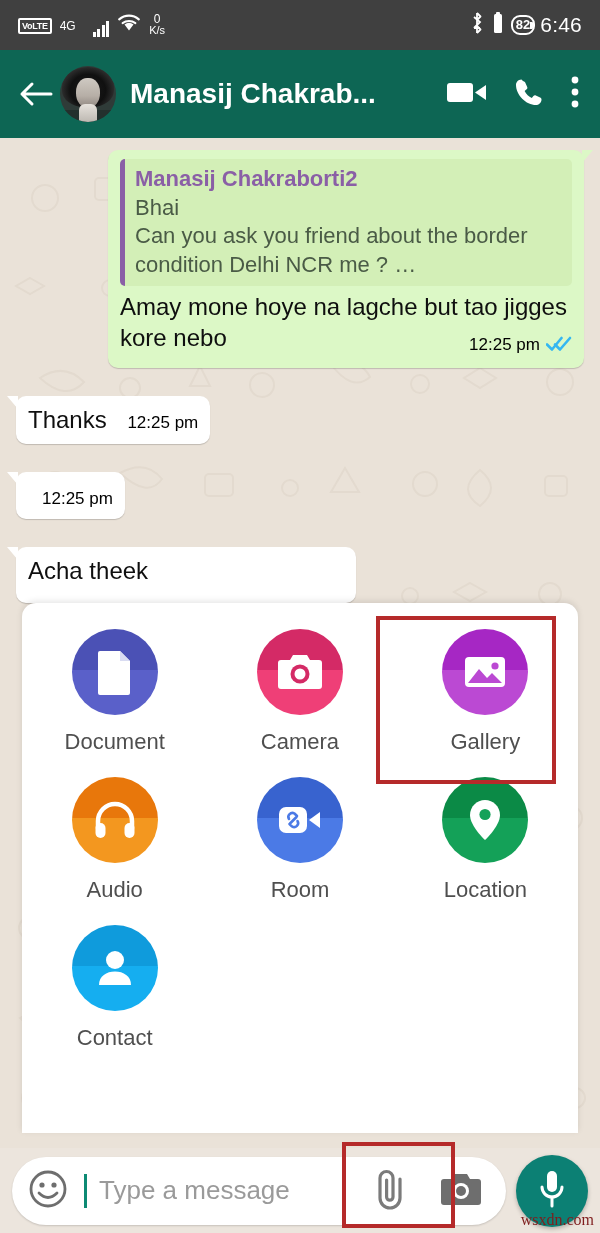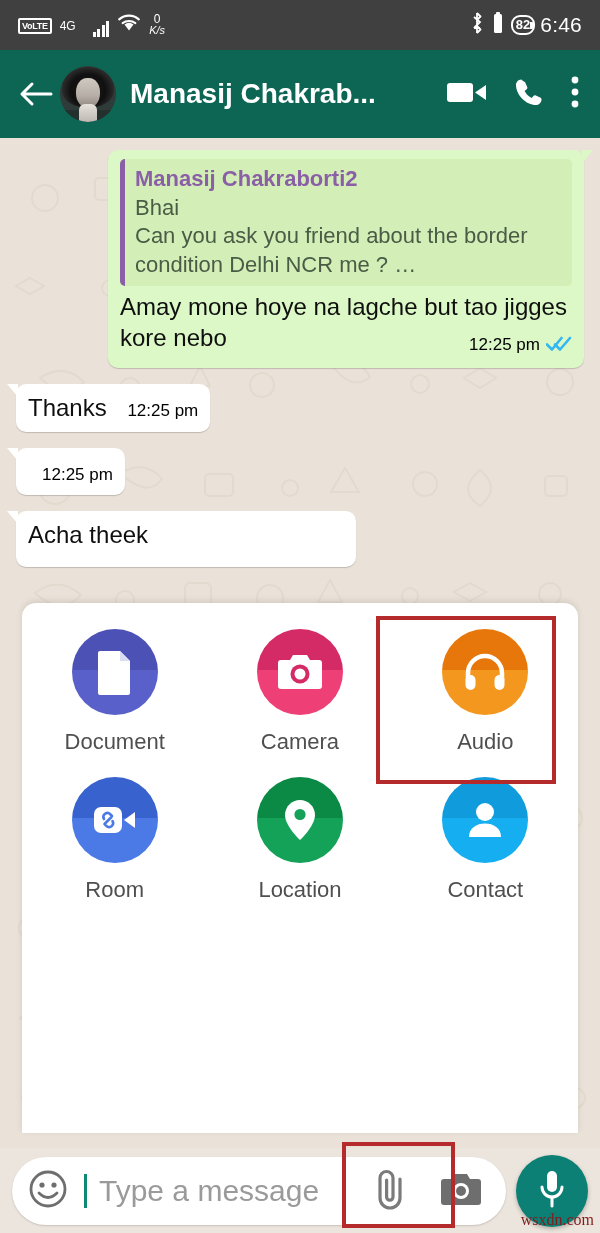--- a/index.html
+++ b/index.html
@@ -26,21 +26,21 @@
   .sig .g { font-size: 12px; margin-right: 16px; margin-bottom: 4px; }
   .sig .bars { display: flex; align-items: flex-end; gap: 1.5px; height: 16px; }
   .sig .bars i { display: block; width: 3px; background: #fff; }
   .sig .bars i:nth-child(1) { height: 5px; }
   .sig .bars i:nth-child(2) { height: 8px; }
   .sig .bars i:nth-child(3) { height: 12px; }
   .sig .bars i:nth-child(4) { height: 16px; }
   .wifi { margin-bottom: 1px; }
   .kbps { text-align: center; line-height: 11px; margin-bottom: 1px; }
   .kbps .n { font-size: 12px; display: block; }
-  .kbps .u { font-size: 11px; display: block; font-style: italic; }
+  .kbps .u { font-size: 11px; display: block; }
   .sb-right { margin-left: auto; display: flex; align-items: center; gap: 7px; }
   .batt-num {
     border: 2px solid #fff; border-radius: 9px; font-size: 13px; font-weight: 600;
     padding: 0 3px; line-height: 16px;
   }
   .batt-nub { width: 3px; height: 7px; background: #fff; border-radius: 0 1px 1px 0; margin-left: -5px; }
   .clock { font-size: 21px; letter-spacing: 0.2px; }
 
   
   .appbar {
@@ -79,21 +79,21 @@
 
   
   .chat {
     position: absolute; top: 138px; left: 0; width: 600px; height: 1010px;
     background: #eae2d8;
     overflow: hidden;
   }
   .doodles { position: absolute; inset: 0; opacity: 0.55; }
   .msg-list { position: relative; padding: 12px 16px 0 16px; }
 
-  .row { display: flex; margin-bottom: 16px; }
+  .row { display: flex; margin-bottom: 28px; }
   .row.out { justify-content: flex-end; }
   .row.in { justify-content: flex-start; }
 
   .bubble {
     position: relative; max-width: 480px;
     border-radius: 10px; padding: 9px 12px 8px 12px;
     box-shadow: 0 1px 1px rgba(0,0,0,0.18);
     font-size: 24px; color: #0f0f0f; line-height: 1.28;
   }
   .bubble.out { background: #dcf8c6; }
@@ -147,21 +147,21 @@
   .inputbar {
     position: absolute; left: 0; top: 1148px; width: 600px; height: 85px;
     display: flex; align-items: center; padding: 0 12px; gap: 10px;
   }
   .composer {
     flex: 1; height: 68px; background: #ffffff; border-radius: 34px;
     display: flex; align-items: center; padding: 0 16px; gap: 10px;
     box-shadow: 0 1px 2px rgba(0,0,0,0.16);
   }
   .caret { width: 3px; height: 34px; background: #0d8a74; margin-left: 6px; }
-  .placeholder { font-size: 30px; color: #9a9a9a; flex: 1; margin-left: 2px; }
+  .placeholder { font-size: 26px; color: #9a9a9a; flex: 1; margin-left: 2px; }
   .composer-icons { display: flex; align-items: center; gap: 30px; padding-right: 8px; }
   .mic-btn {
     width: 72px; height: 72px; border-radius: 50%; background: #0c8074;
     display: flex; align-items: center; justify-content: center; flex: none;
     box-shadow: 0 2px 4px rgba(0,0,0,0.25);
   }
   .watermark {
     position: absolute; right: 6px; bottom: 4px; font-size: 16px; color: #7f1d1d;
     font-family: "Liberation Serif", serif;
   }
@@ -388,20 +388,30 @@
         <div class="attach-circle" style="background:linear-gradient(180deg,#d42a66 0%,#d42a66 48%,#ef3f77 48%,#ef3f77 100%);">
           <svg width="46" height="38" viewBox="0 0 46 38">
             <path d="M16 2 h14 l3 5 h9 a3 3 0 0 1 3 3 v23 a3 3 0 0 1 -3 3 h-38 a3 3 0 0 1 -3 -3 v-23 a3 3 0 0 1 3 -3 h9z" fill="#fff"></path>
             <circle cx="23" cy="21" r="9.5" fill="#d42a66"></circle>
             <circle cx="23" cy="21" r="5.5" fill="#fff"></circle>
           </svg>
         </div>
         <div class="attach-label">Camera</div>
       </div>
 
+      <div class="attach-item highlight">
+        <div class="attach-circle" style="background:linear-gradient(180deg,#a627c4 0%,#a627c4 48%,#bb49d3 48%,#bb49d3 100%);">
+          <svg width="42" height="36" viewBox="0 0 42 36">
+            <rect x="1" y="3" width="40" height="30" rx="4" fill="#fff"></rect>
+            <circle cx="31" cy="12" r="3.6" fill="#bb49d3"></circle>
+            <path d="M4 29 L15 15 L23 24 L28 19 L38 29 Z" fill="#bb49d3"></path>
+          </svg>
+        </div>
+        <div class="attach-label">Gallery</div>
+      </div>
 
       <div class="attach-item">
         <div class="attach-circle" style="background:linear-gradient(180deg,#e8770b 0%,#e8770b 48%,#f3971f 48%,#f3971f 100%);">
           <svg width="42" height="40" viewBox="0 0 42 40">
             <path d="M4 28 v-7 a17 17 0 0 1 34 0 v7" stroke="#fff" stroke-width="4.5" fill="none" stroke-linecap="round"></path>
             <rect x="1.5" y="23" width="10" height="15" rx="5" fill="#fff"></rect>
             <rect x="30.5" y="23" width="10" height="15" rx="5" fill="#fff"></rect>
           </svg>
         </div>
         <div class="attach-label">Audio</div>

